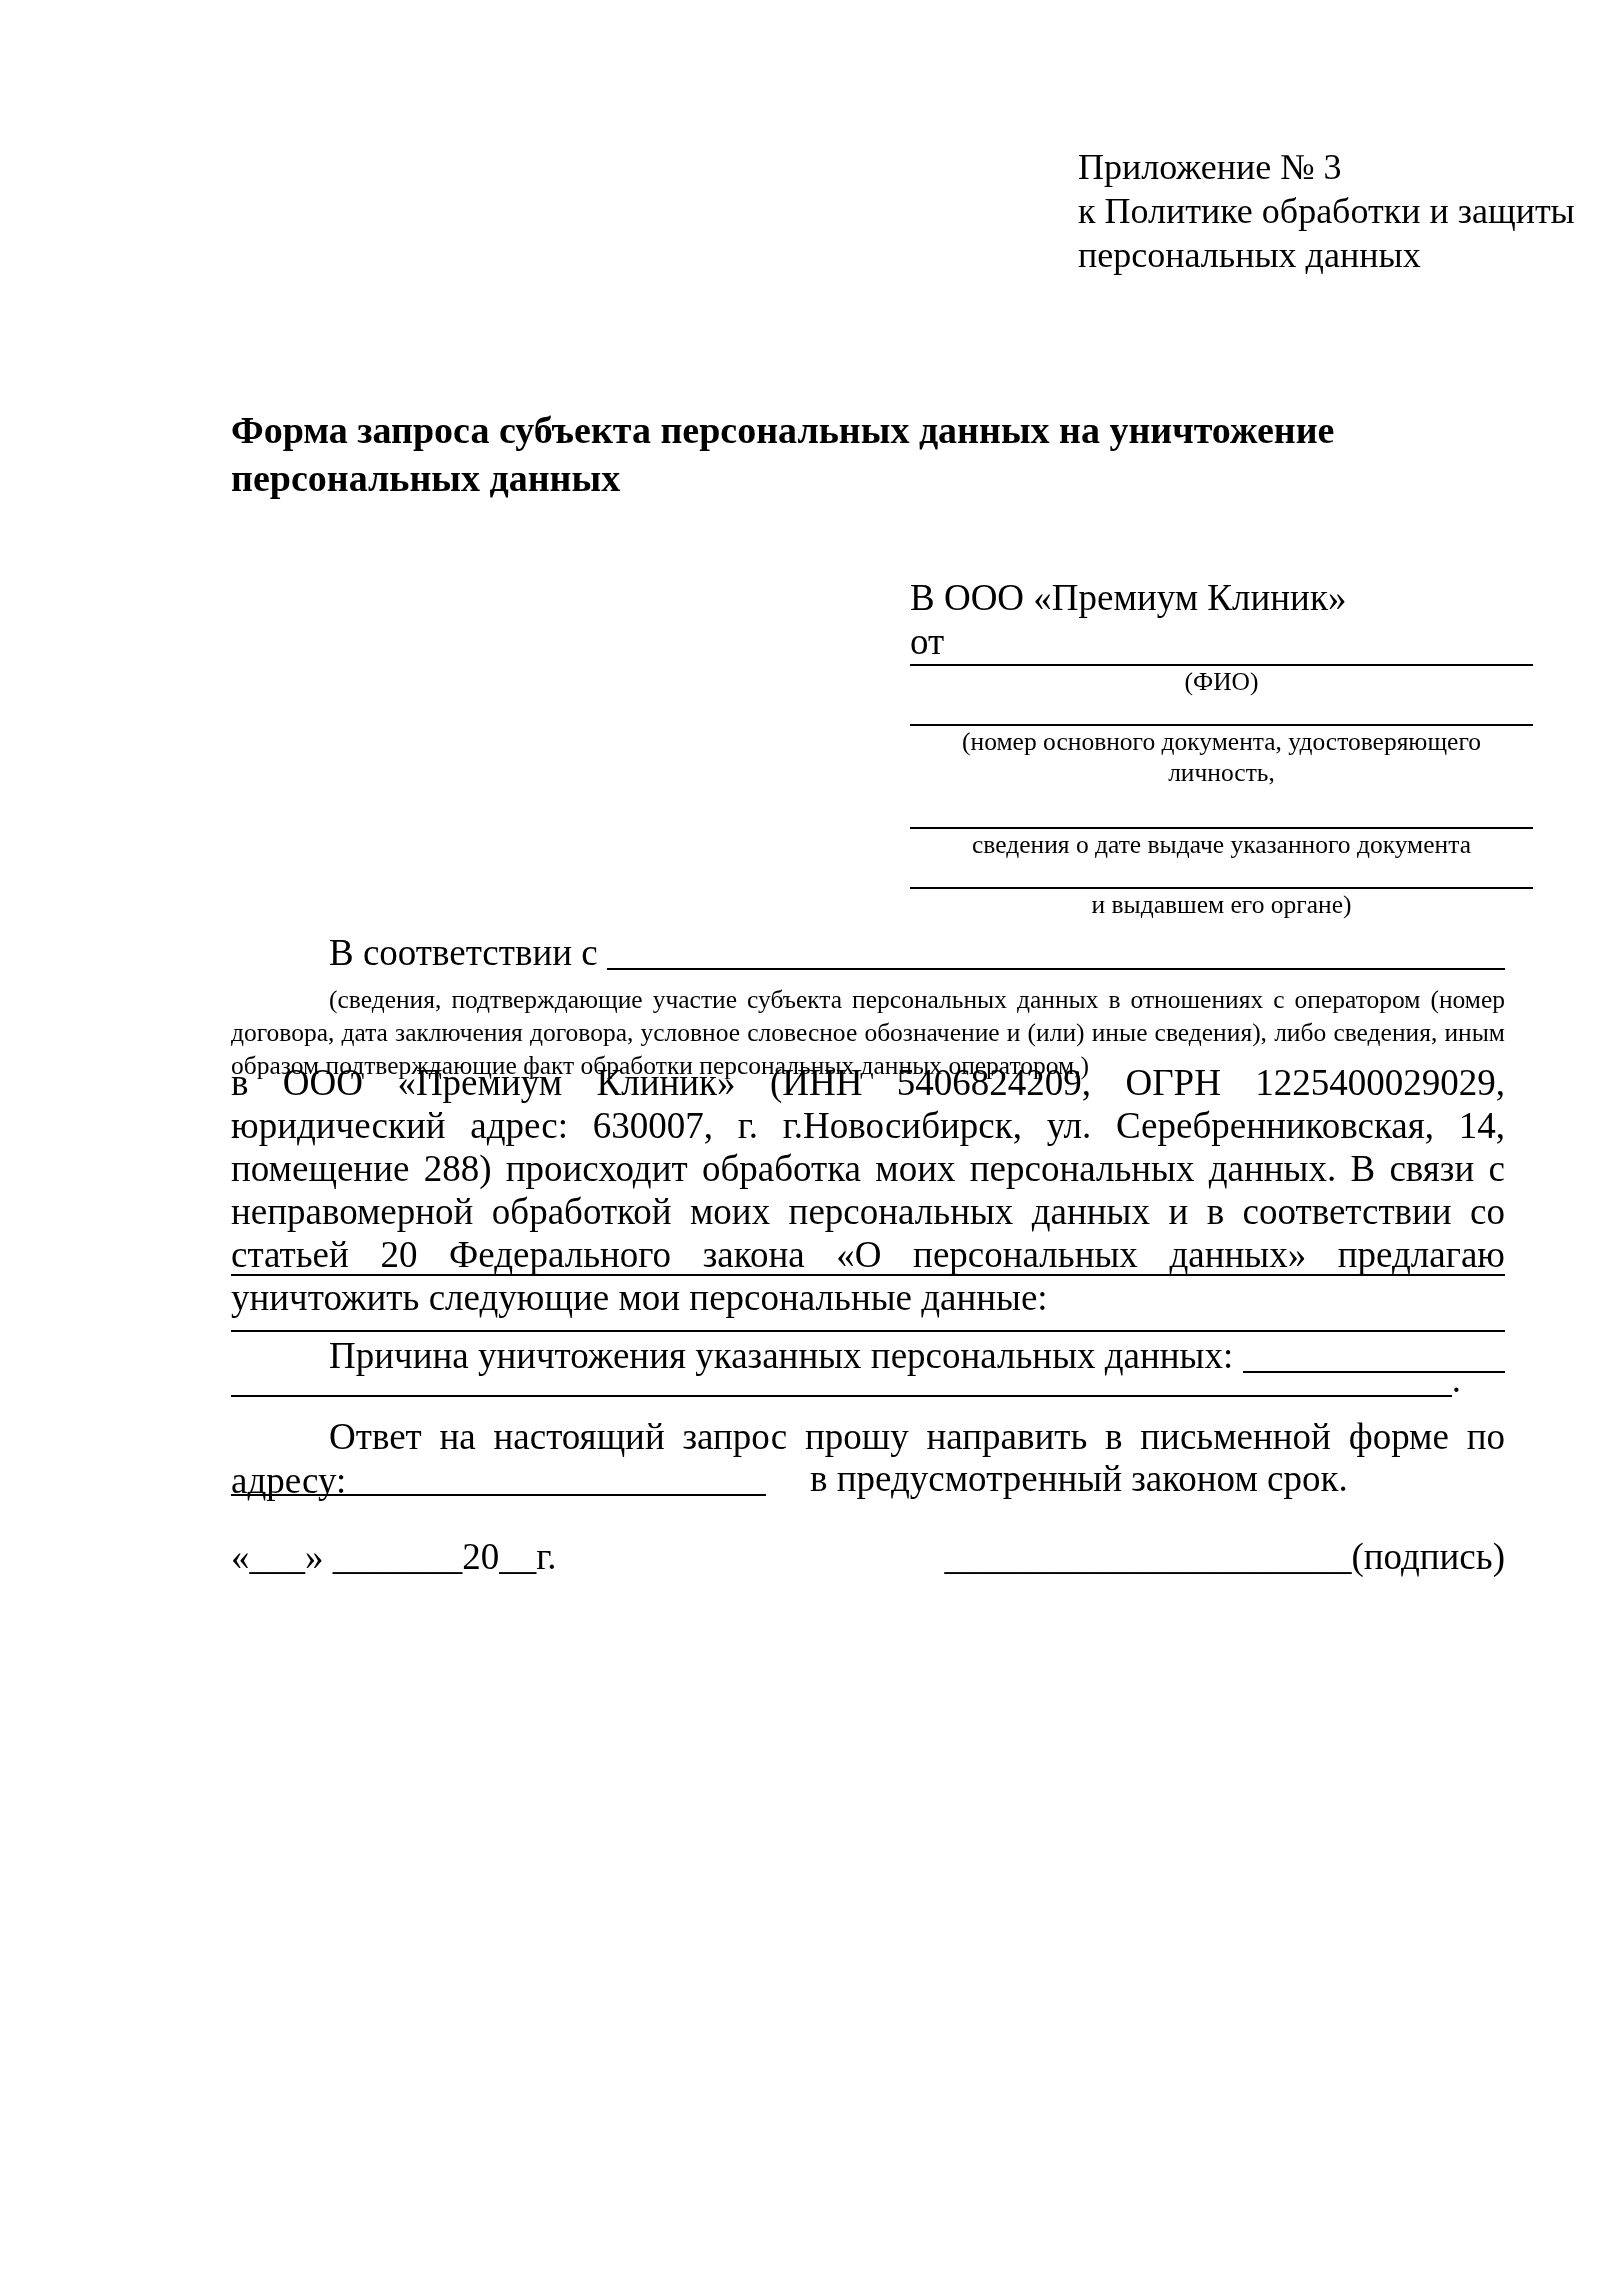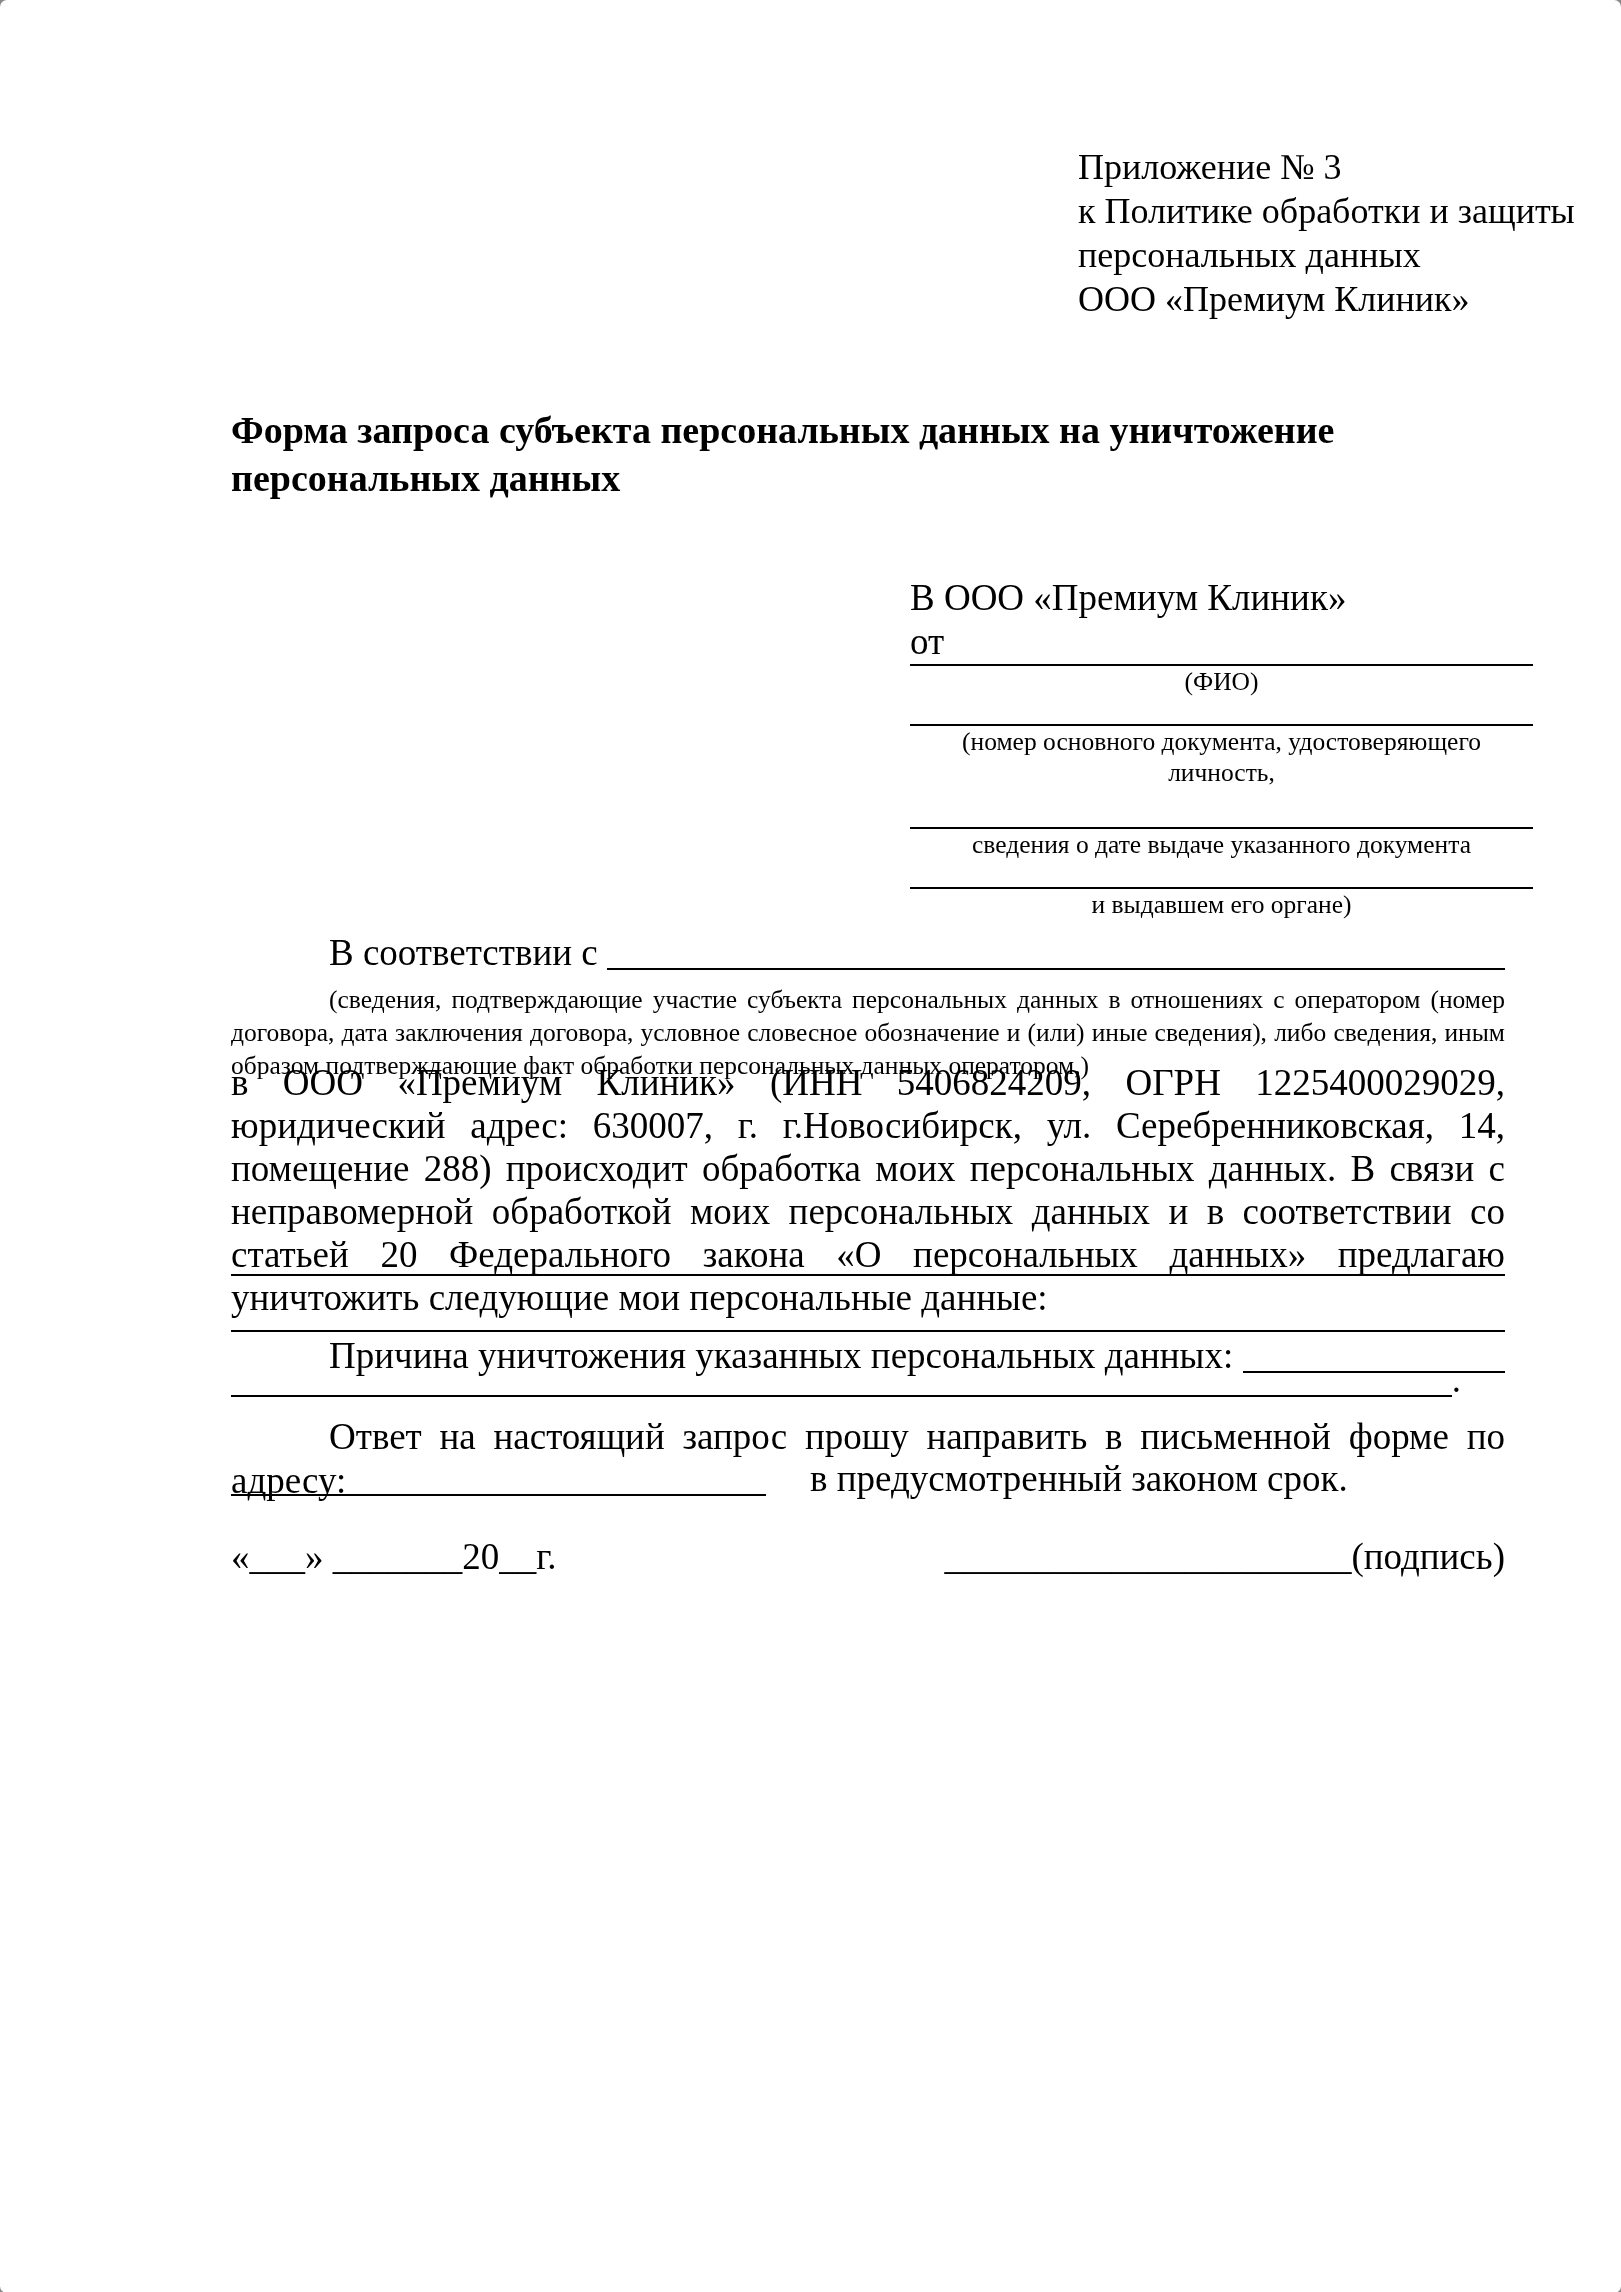--- a/index.html
+++ b/index.html
@@ -4,21 +4,20 @@
 <style>
   html,body { margin:0; padding:0; background:#888; }
   .page {
     position:relative;
     width:1621px; height:2293px;
     margin:0 auto;
     background:#ffffff;
     color:#000;
     font-family:"Liberation Serif", serif;
     overflow:hidden;
-    border-radius:7px;
   }
   .content { position:absolute; left:231px; top:0; width:1274px; height:100%; }
   .abs { position:absolute; }
 
   .header-block { top:145px; left:847px; font-size:36px; line-height:44px; white-space:nowrap; }
 
   .title { top:406px; left:0; width:100%; text-align:left; font-weight:bold; font-size:38px; line-height:48px; }
 
   .addressee { top:576px; left:651px; width:623px; font-size:37px; line-height:44px;margin-left:28px; }
   .addr-org { height:44px; }
@@ -58,21 +57,20 @@
 </head>
 <body>
 
 <div class="page">
   <div class="content">
 
     <div class="abs header-block">
       <div>Приложение № 3</div>
       <div>к Политике обработки и защиты</div>
       <div>персональных данных</div>
-      <div>ООО «Премиум Клиник»</div>
     </div>
 
     <div class="abs title">
       <div>Форма запроса субъекта персональных данных на уничтожение</div>
       <div>персональных данных</div>
     </div>
 
     <div class="abs addressee">
       <div class="addr-org">В ООО «Премиум Клиник»</div>
       <div class="addr-from">от</div>

